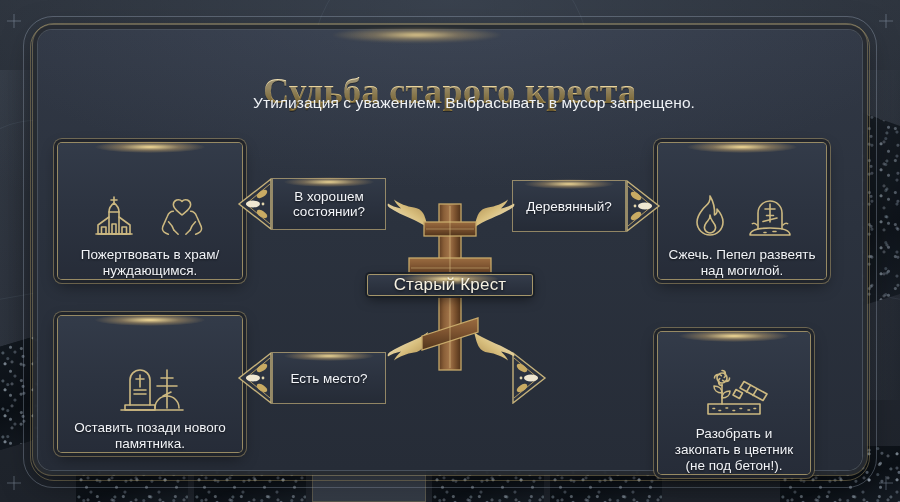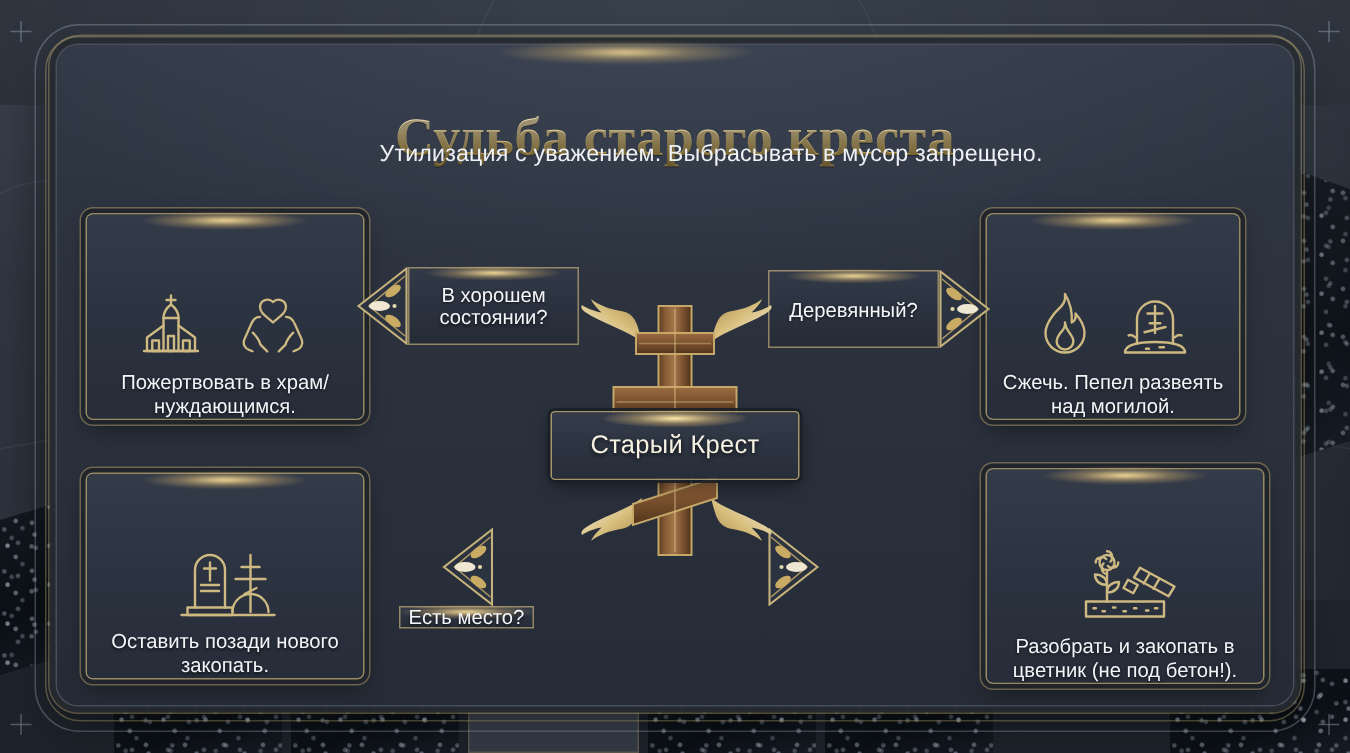--- a/index.html
+++ b/index.html
@@ -86,50 +86,50 @@
     padding-top:12px;}
   .obox .bglow{position:absolute;left:50%;top:-2px;width:110px;height:12px;transform:translateX(-50%);
     background:radial-gradient(ellipse at center, rgba(255,228,155,.95) 0%, rgba(255,206,120,.35) 38%, rgba(255,200,110,0) 72%);
     filter:blur(.6px);border-radius:50%;}
   .obox .icons{height:62px;display:flex;align-items:center;justify-content:center;gap:12px;}
   .obox .otext{color:#f2f4f8;font-size:13.5px;line-height:16px;text-align:center;padding:0 10px;
     text-shadow:0 1px 2px rgba(0,0,0,.6);}
   #box-tl{left:58px;top:143px;width:184px;height:124px;}
   #box-tr{left:658px;top:143px;width:168px;height:124px;}
   #box-bl{left:58px;top:316px;width:184px;height:124px;}
-  #box-br{left:658px;top:313px;width:184px;height:130px;}
+  #box-br{left:658px;top:332px;width:152px;height:130px;}
 
   
   .arrow{position:absolute;height:52px;display:flex;align-items:center;}
   .arrow .body{position:relative;height:100%;flex:1;
     background:linear-gradient(180deg,#323a48 0%,#2b323f 52%,#252b36 100%);
     box-shadow:inset 0 0 0 1px rgba(197,177,122,.68);
     display:flex;align-items:center;justify-content:center;}
   .arrow .body .aglow{position:absolute;left:50%;top:-1px;width:90px;height:10px;transform:translateX(-50%);
     background:radial-gradient(ellipse at center, rgba(255,228,155,.9) 0%, rgba(255,205,120,.30) 40%, rgba(255,200,110,0) 72%);
     border-radius:50%;}
   .arrow .atext{color:#f4f6fa;font-size:13.5px;line-height:15px;text-align:center;
     text-shadow:0 1px 2px rgba(0,0,0,.65);position:relative;z-index:2;padding:0 6px;}
   .arrow .head{position:relative;width:36px;height:100%;flex:none;}
   .arrow .head svg{position:absolute;inset:0;}
   #arr-tl{left:236px;top:178px;width:150px;}
-  #arr-bl{left:236px;top:352px;width:150px;flex-direction:column;}
+  #arr-bl{left:236px;top:352px;width:150px;}
   #arr-tr{left:512px;top:180px;width:150px;align-items:flex-end;}
   #arr-br{left:512px;top:352px;width:150px;}
 
   
   .swoosh{position:absolute;width:58px;height:48px;}
 
   
   #center{position:absolute;left:400px;top:198px;width:100px;height:178px;}
-  #clabel{position:absolute;left:368px;top:275px;width:164px;height:44px;
+  #clabel{position:absolute;left:368px;top:275px;width:164px;height:20px;
     background:linear-gradient(180deg,#343c4a 0%,#2d3441 52%,#272d39 100%);
     box-shadow:0 0 0 1px rgba(200,180,124,.8), 0 0 0 3px rgba(26,31,39,.9),
                0 4px 12px rgba(0,0,0,.5);
-    display:flex;align-items:center;justify-content:center;border-radius:2px;}
+    display:flex;align-items:flex-start;justify-content:center;border-radius:2px;}
   #clabel .cglow{position:absolute;left:50%;top:-2px;width:96px;height:12px;transform:translateX(-50%);
     background:radial-gradient(ellipse at center, rgba(255,232,165,1) 0%, rgba(255,208,125,.40) 38%, rgba(255,200,110,0) 74%);
     border-radius:50%;}
   #clabel .ctext{position:relative;z-index:2;font-size:17px;color:#f6f1e2;letter-spacing:.2px;
     text-shadow:0 1px 3px rgba(0,0,0,.75);}
 </style>
 </head>
 <body>
 
 <div id="bg">
@@ -216,21 +216,21 @@
       <path d="M23 43V18a10 10 0 0 1 20 0v25"></path>
       <path d="M33 13v12M29 17h8"></path>
       <path d="M27 28h12M27 32h12"></path>
       <path d="M18 43h30v5H18z"></path>
       <path d="M60 8v38"></path>
       <path d="M54 16h12M50 24h20M56 34l8-4"></path>
       <path d="M48 46a12 12 0 0 1 24 0"></path>
       <path d="M14 48h62"></path>
     </svg>
   </div>
-  <div class="otext">Оставить позади нового закопать.</div>
+  <div class="otext">Оставить позади нового памятника.</div>
 </div>
 
 <div class="obox" id="box-br">
   <div class="bglow"></div>
   <div class="icons">
     <svg width="92" height="56" viewBox="0 0 92 56" fill="none" stroke="#cdb981" stroke-width="1.6" stroke-linecap="round" stroke-linejoin="round">
       <circle cx="34" cy="11" r="5"></circle>
       <path d="M34 3.5c2.2 0 3.4 1.6 3.4 3.4M41.5 11c0 2.2-1.6 3.4-3.4 3.4M34 18.5c-2.2 0-3.4-1.6-3.4-3.4M26.5 11c0-2.2 1.6-3.4 3.4-3.4"></path>
       <path d="M36.3 5.6c1.6 1.6 1.4 3.6 0 4.8M39.4 13.3c-1.6 1.6-3.6 1.4-4.8 0M31.7 16.4c-1.6-1.6-1.4-3.6 0-4.8M28.6 8.7c1.6-1.6 3.6-1.4 4.8 0"></path>
       <path d="M34 17v20"></path>

